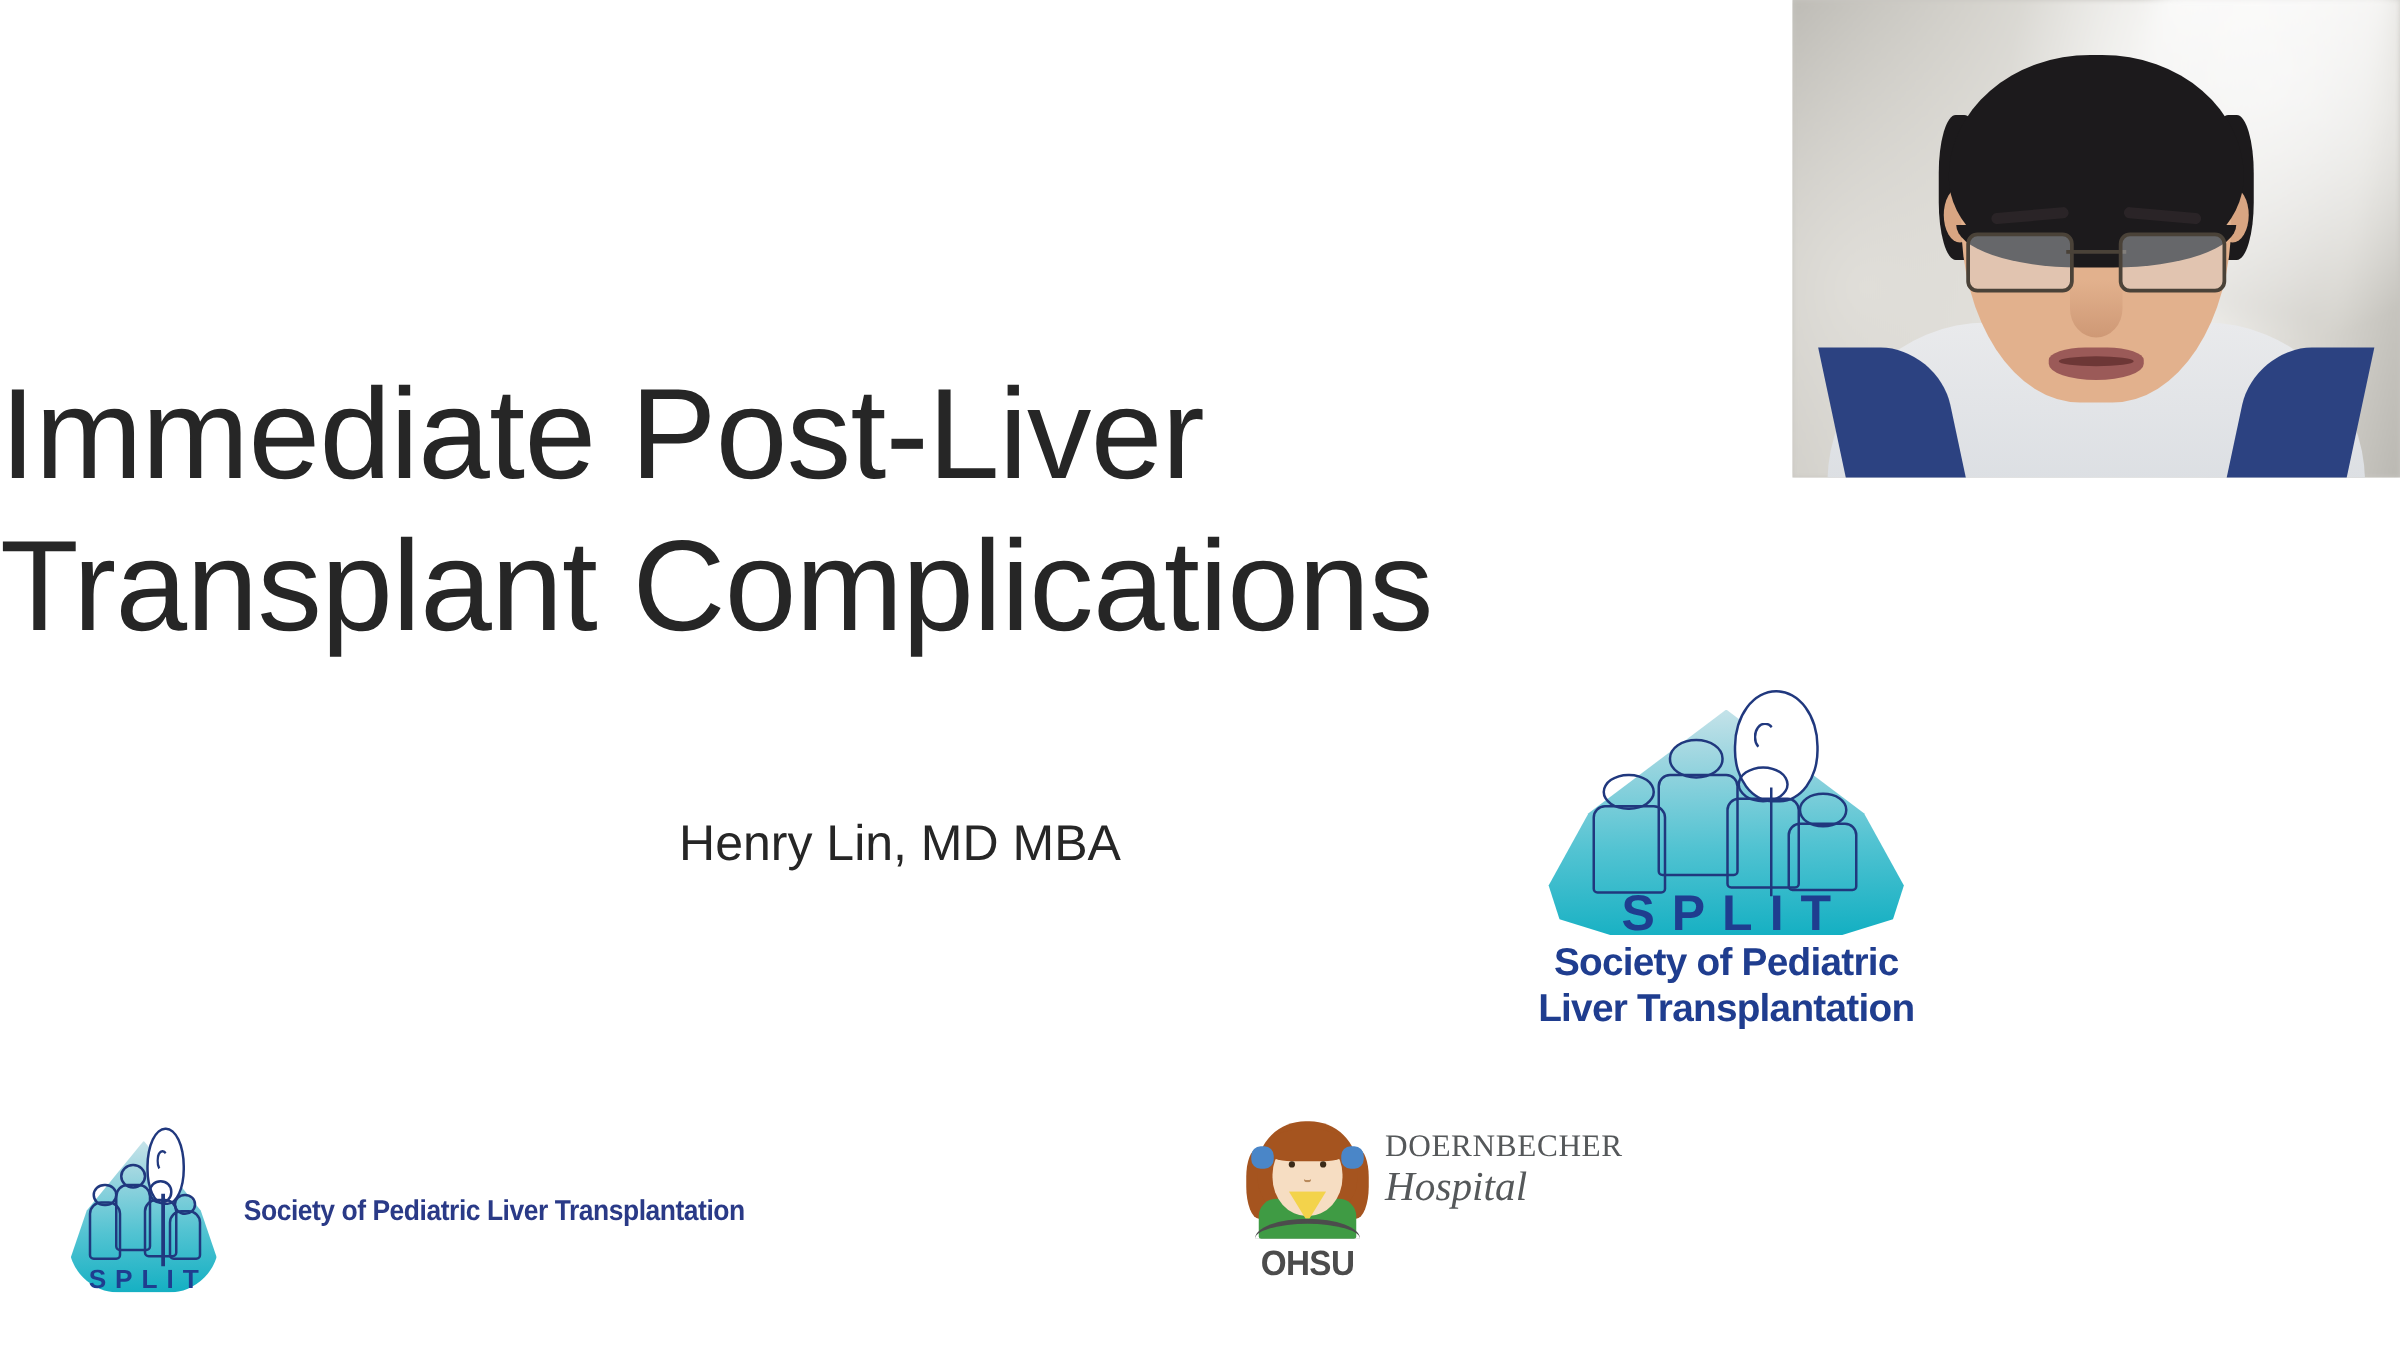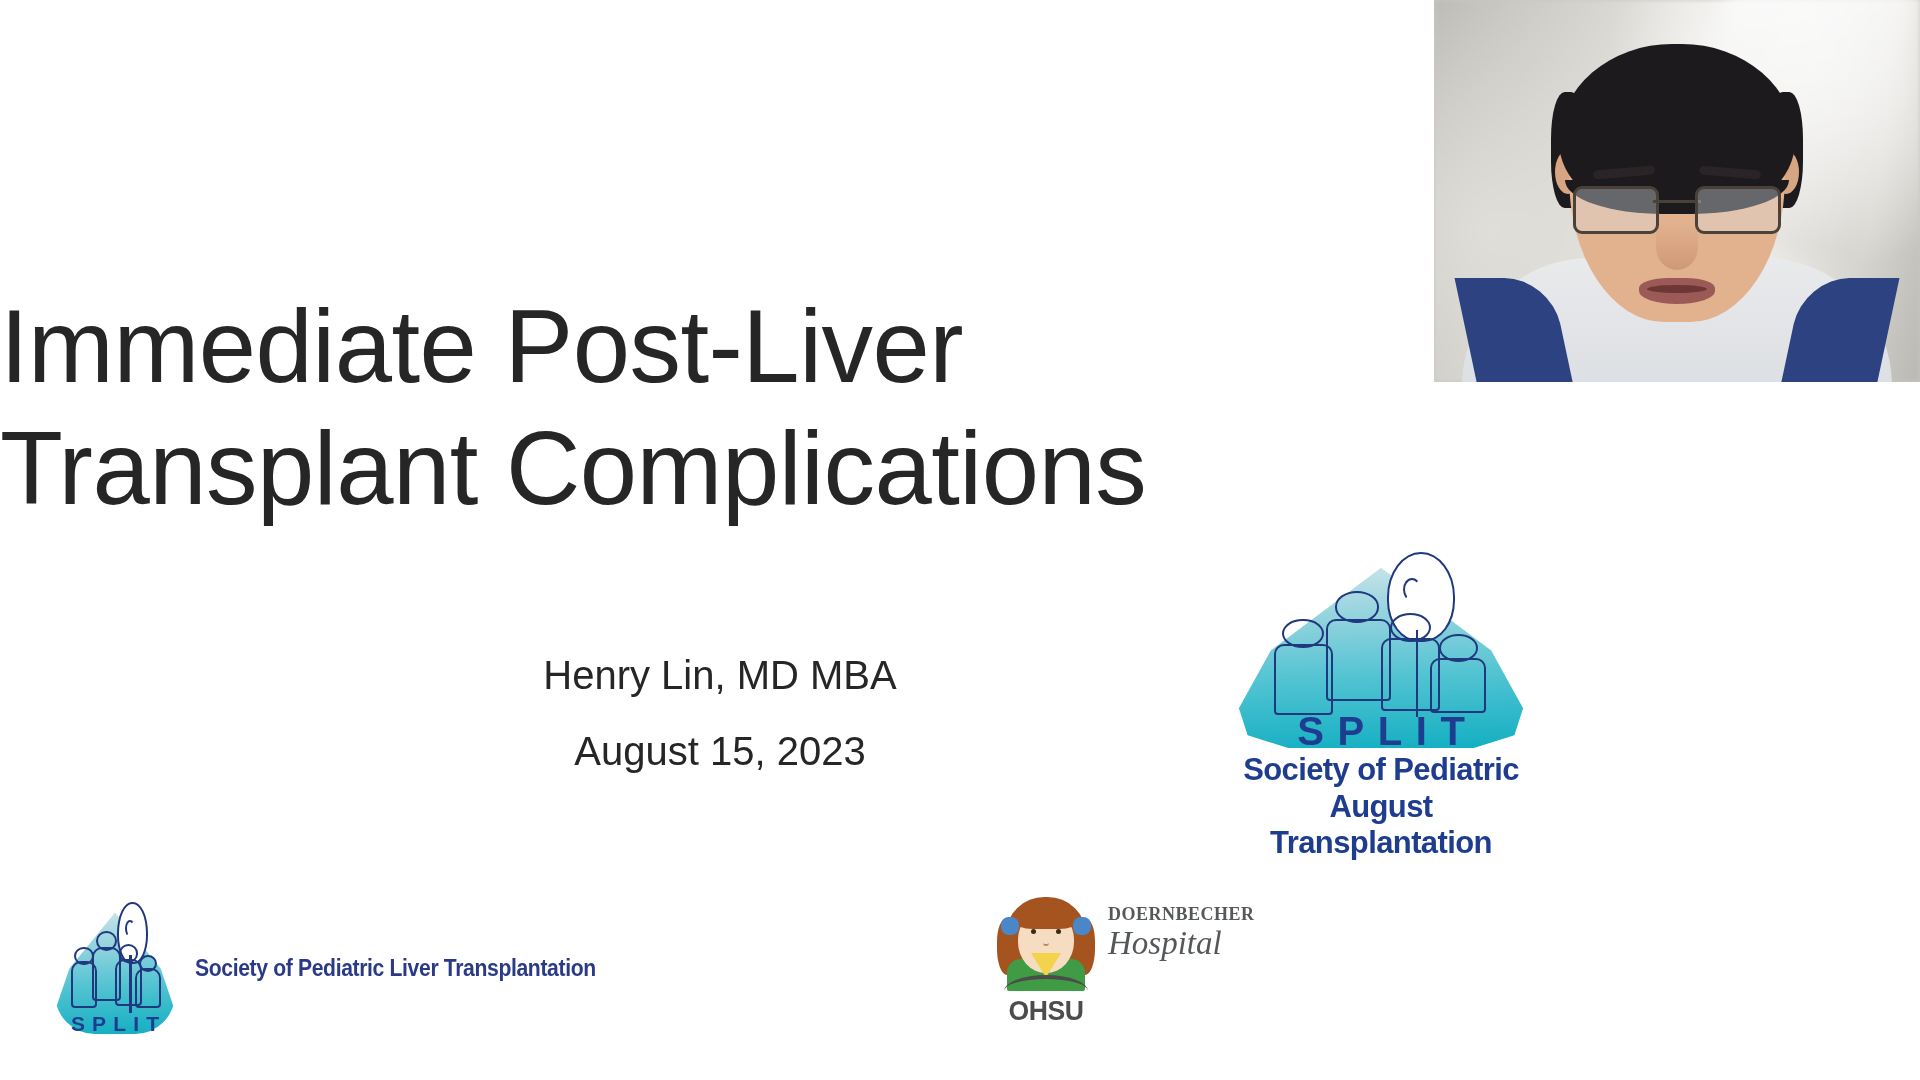--- a/index.html
+++ b/index.html
@@ -476,24 +476,23 @@
     letter-spacing: -0.5px;
     transform: scaleX(0.95);
   }
   .doernbecher {
     margin-left: 16px;
     padding-top: 12px;
     font-family: "Liberation Serif", "DejaVu Serif", serif;
     color: #55585a;
   }
   .db-line1 {
-    font-size: 18px;
+    font-size: 25px;
     letter-spacing: 0.5px;
     line-height: 1.05;
-    font-weight: bold;
   }
   .db-line2 {
     font-size: 40px;
     letter-spacing: 0.5px;
     line-height: 1.1;
   }
   .db-line3 {
     font-size: 33px;
     font-style: italic;
     line-height: 1.15;
@@ -505,21 +504,20 @@
 
 <div class="slide">
 
   <div class="title-block">
     <h1 class="slide-title">Immediate Post-Liver
 Transplant Complications</h1>
   </div>
 
   <div class="subtitle-block">
     <p class="subtitle-line">Henry Lin, MD MBA</p>
-    <p class="subtitle-line">August 15, 2023</p>
   </div>
 
   <div class="video-tile">
     <div class="video-bg"></div>
     <div class="person">
       <div class="torso">
         <div class="stripe-l"></div>
         <div class="stripe-r"></div>
       </div>
       <div class="collar"></div>
@@ -596,16 +594,16 @@
       <div class="kid-body" style="left:13%;top:47%;width:19%;height:34%;"></div>
       <div class="kid-head" style="left:34%;top:20%;width:14%;height:14%;"></div>
       <div class="kid-body" style="left:31%;top:34%;width:21%;height:40%;"></div>
       <div class="kid-head" style="left:53%;top:31%;width:13%;height:13%;"></div>
       <div class="kid-body" style="left:50%;top:44%;width:19%;height:35%;"></div>
       <div class="kid-head" style="left:70%;top:42%;width:12%;height:12%;"></div>
       <div class="kid-body" style="left:67%;top:54%;width:18%;height:26%;"></div>
       <div class="split-word">SPLIT</div>
     </div>
     <div class="split-name">Society of Pediatric
-August Transplantation</div>
+Liver Transplantation</div>
   </div>
 
 </div>
 
 </body></html>

